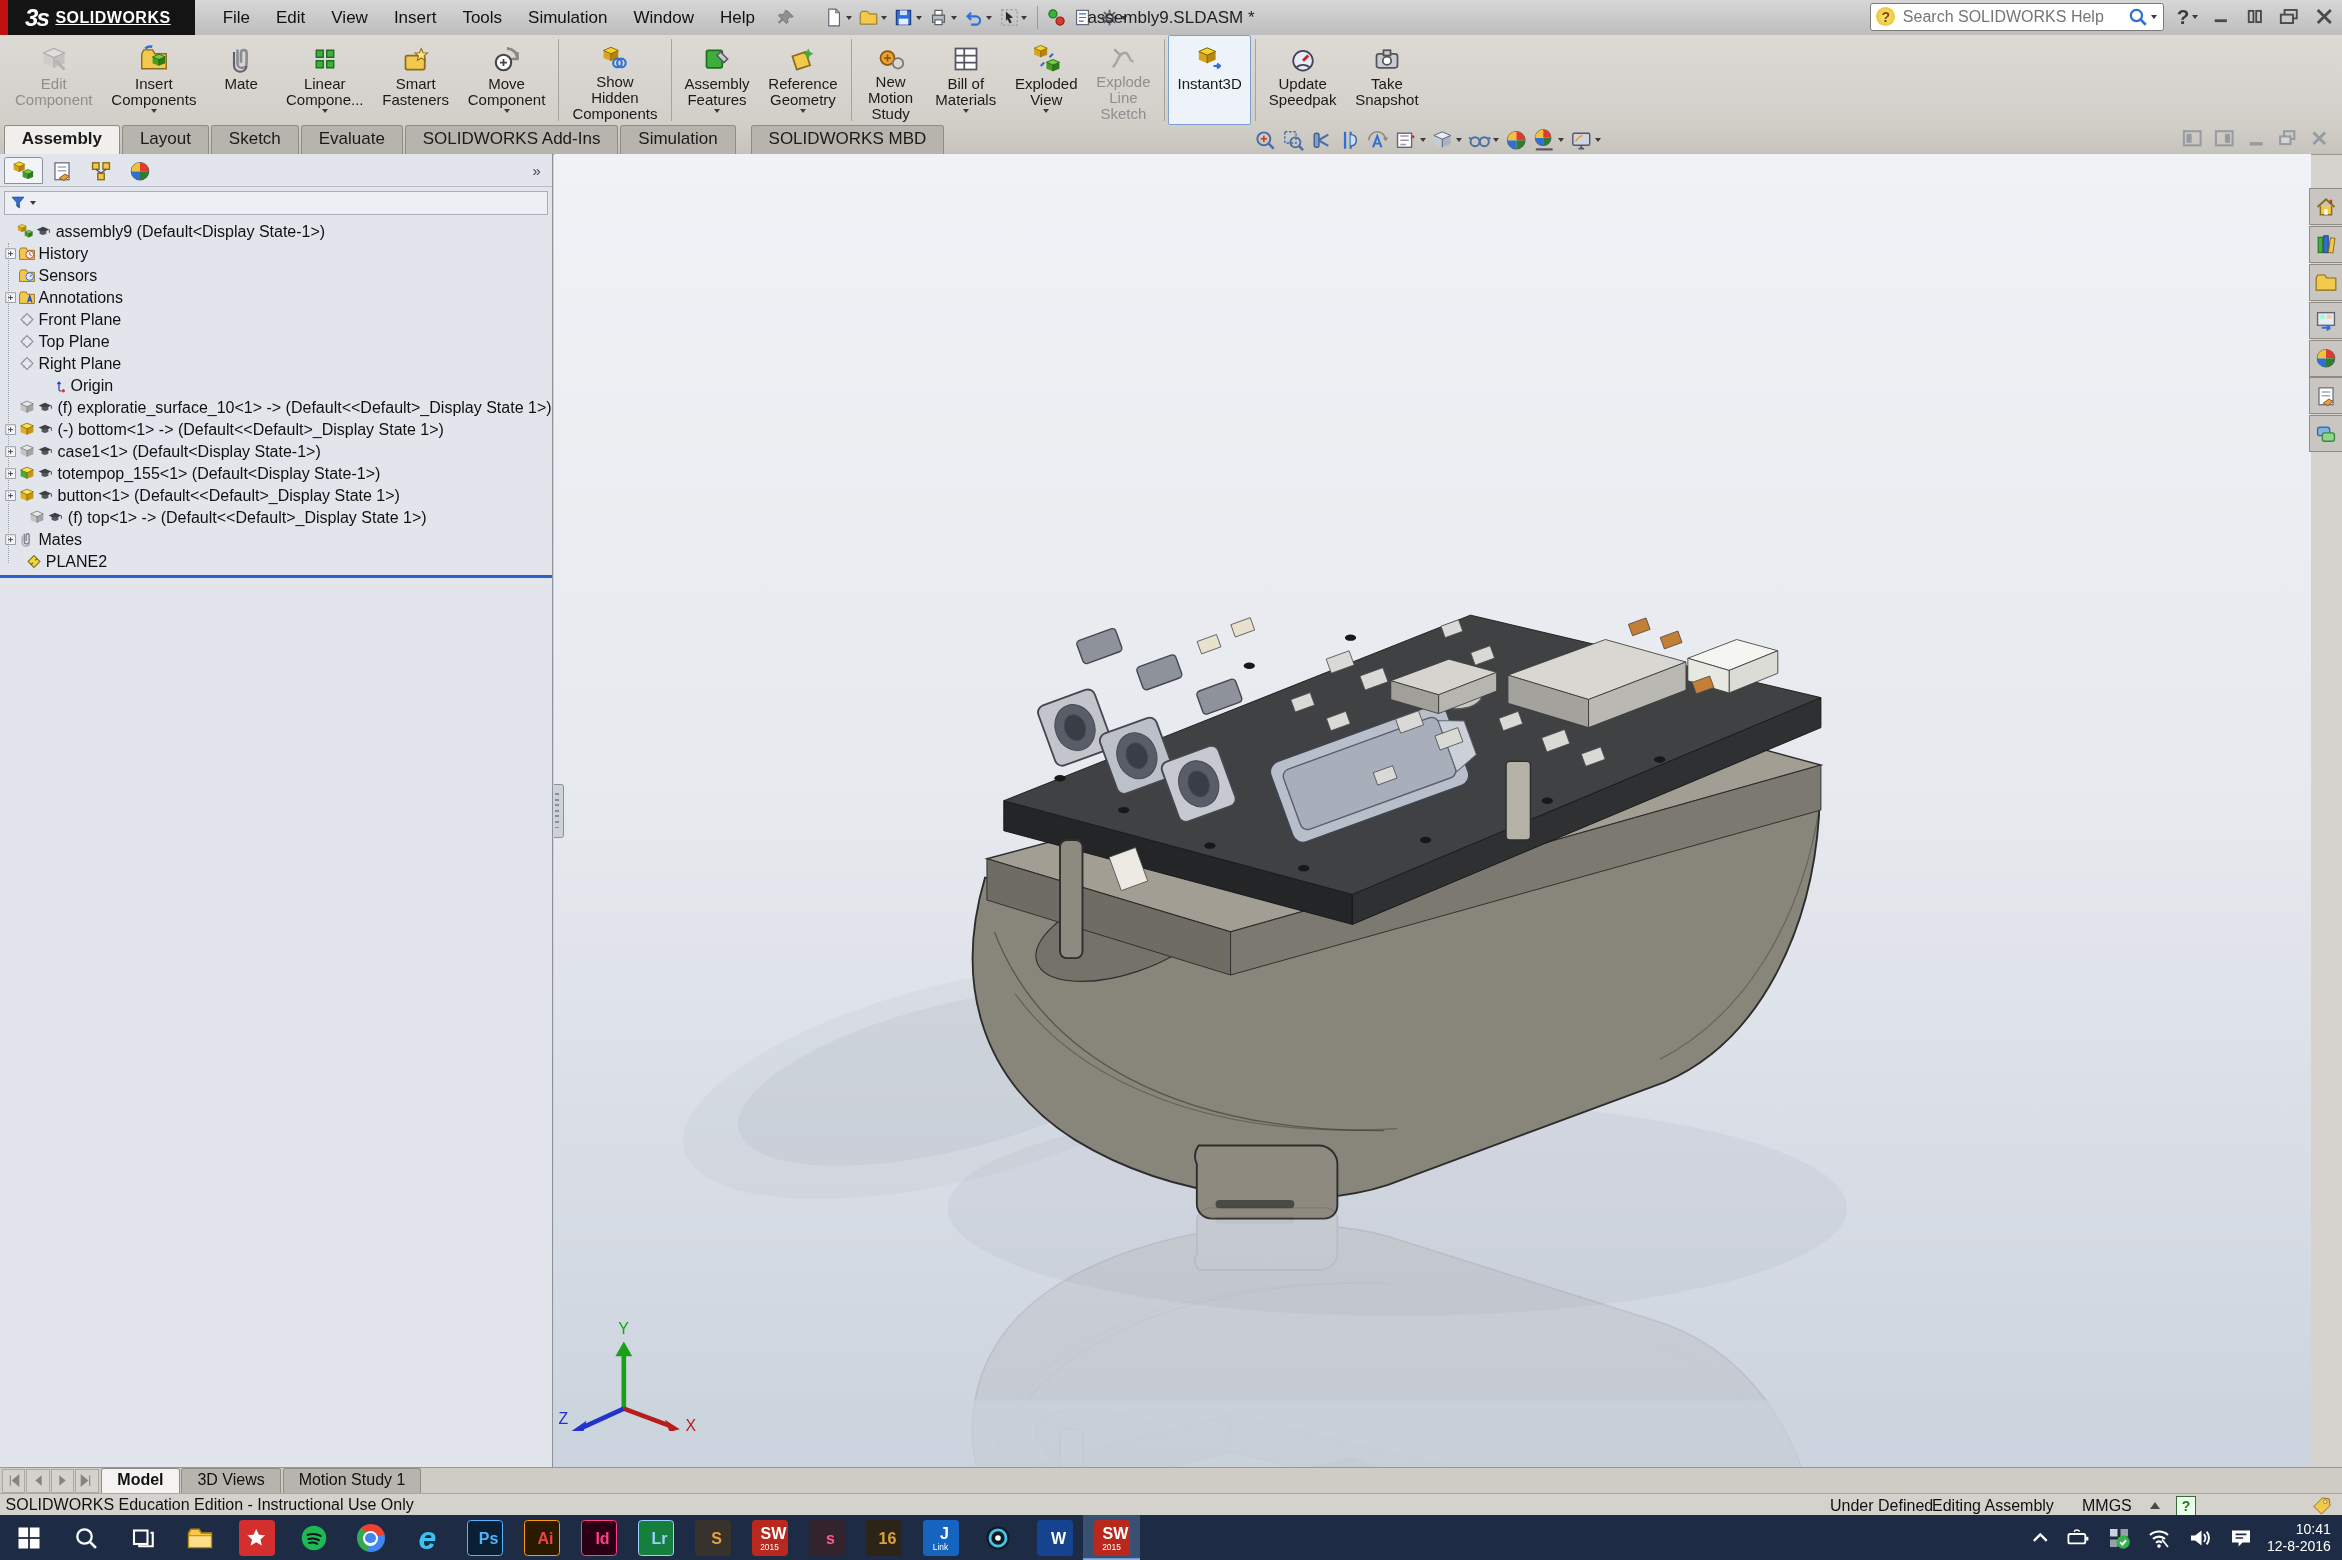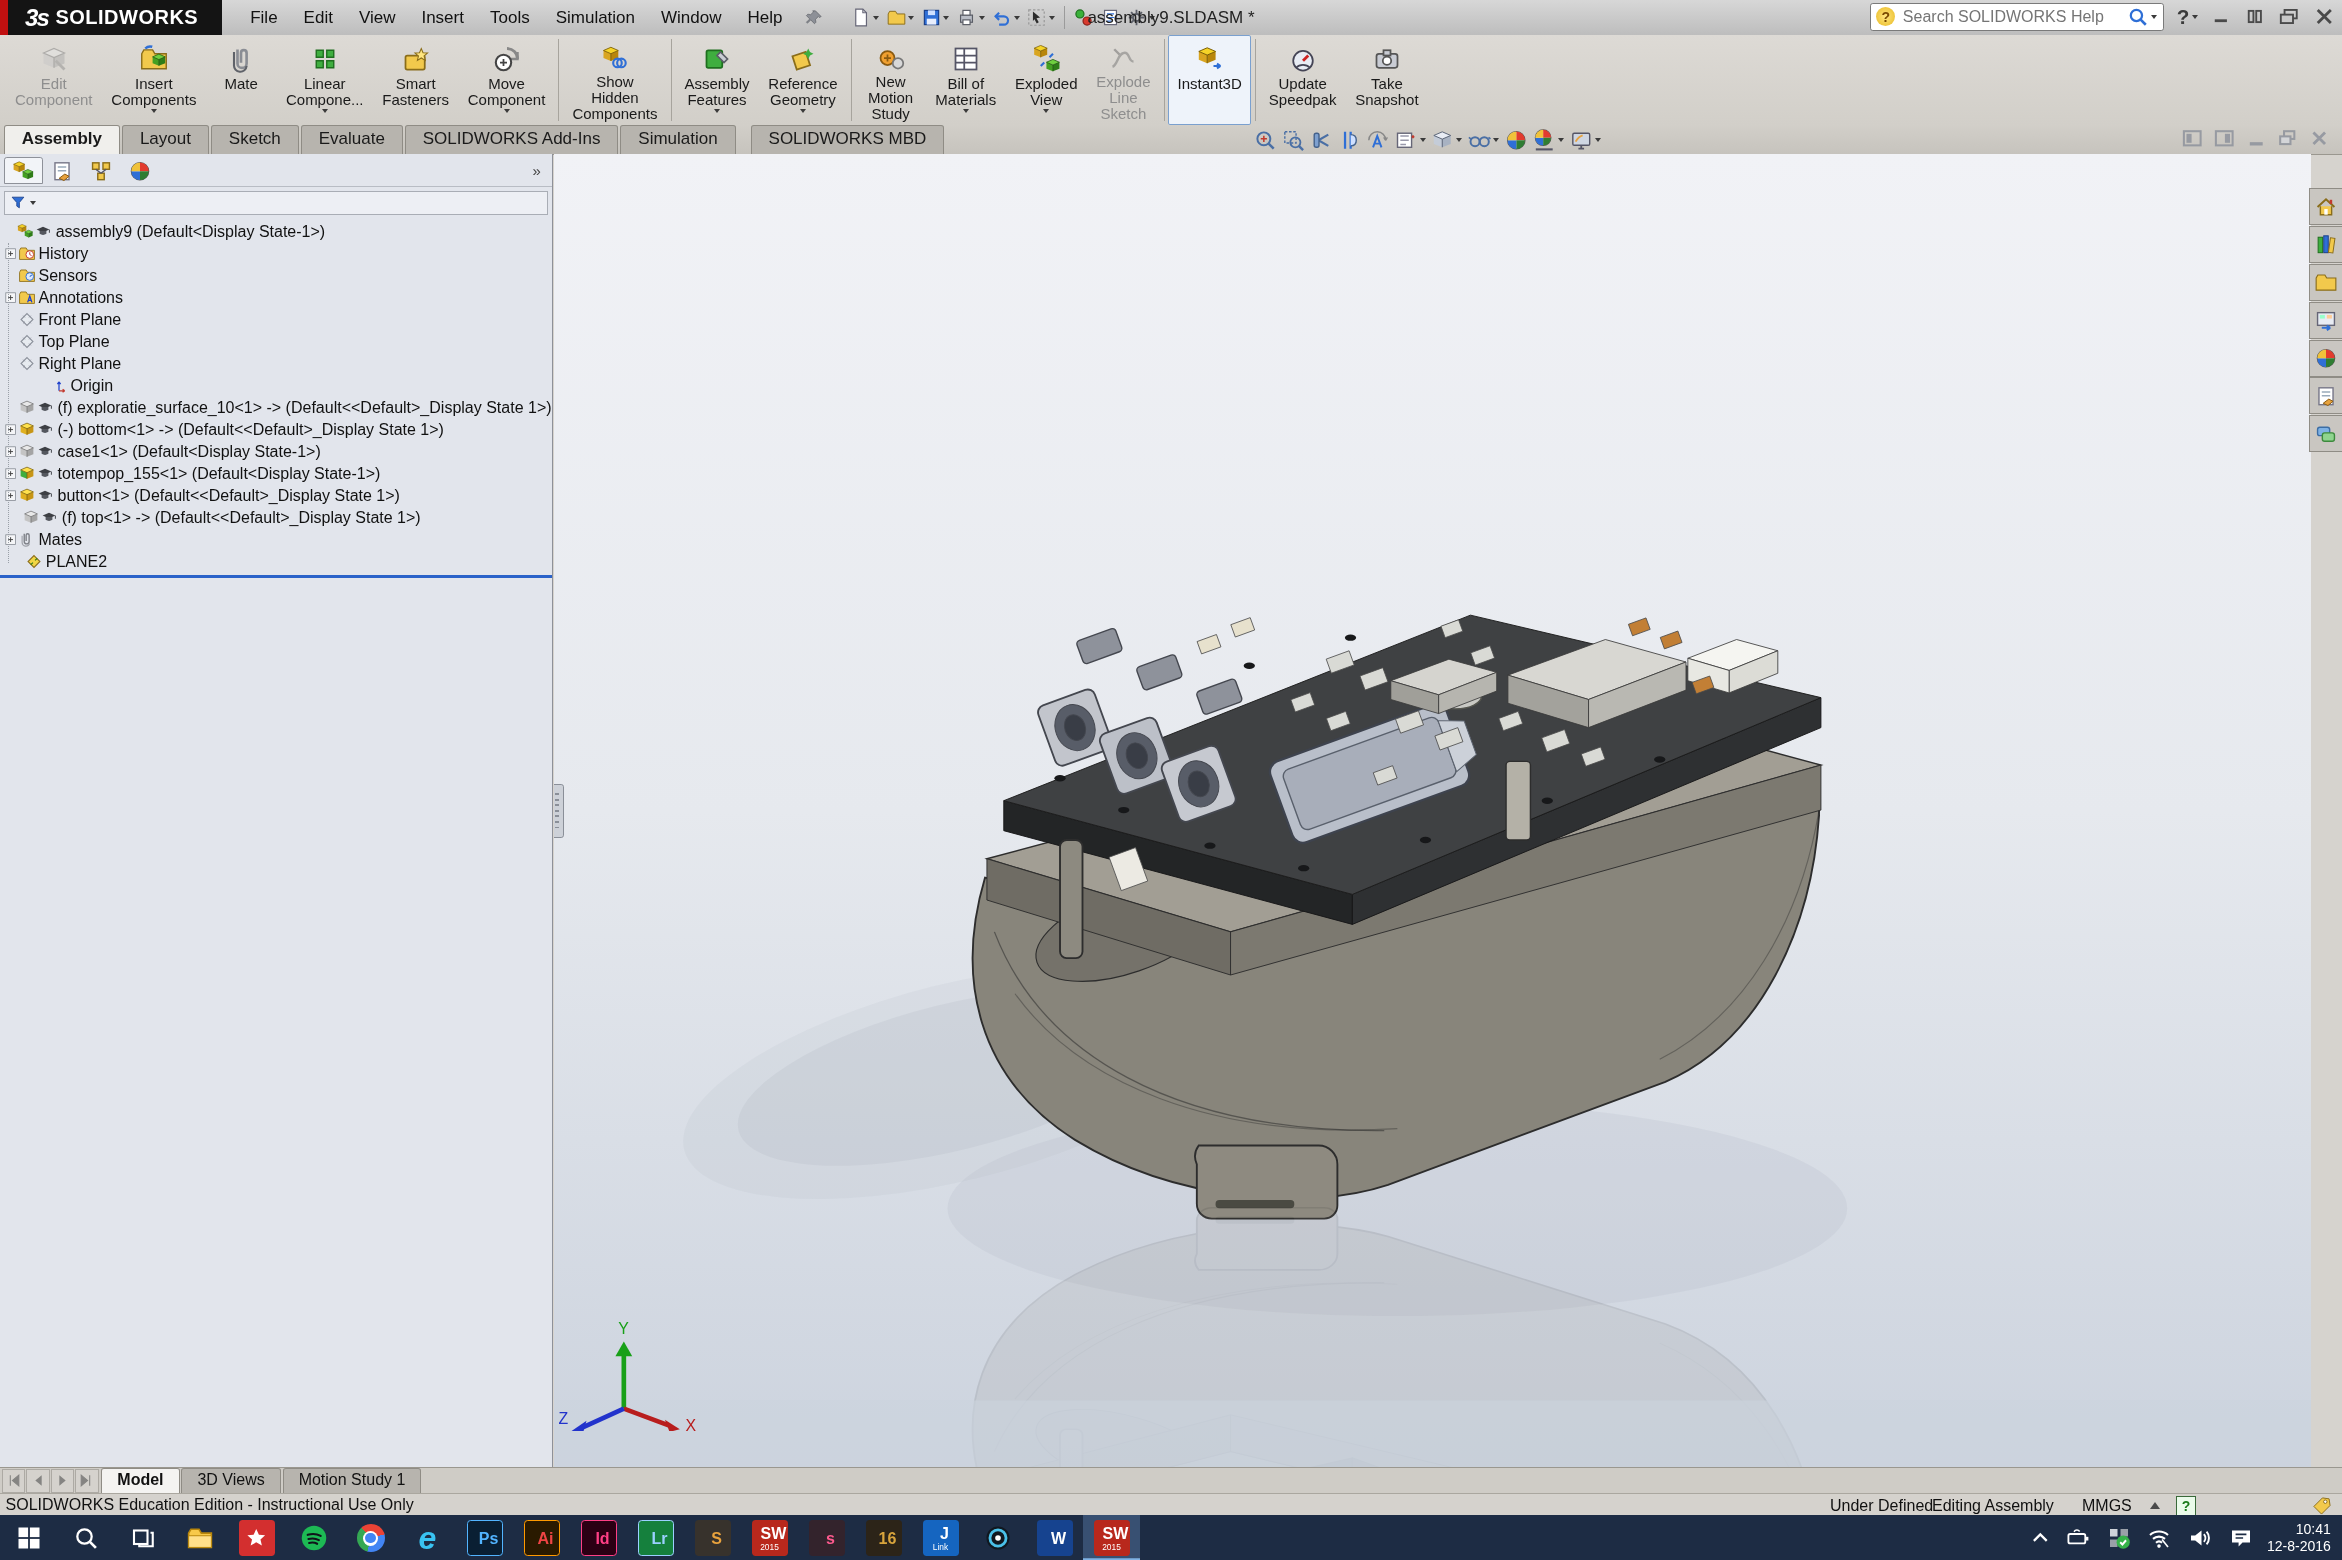--- a/index.html
+++ b/index.html
@@ -6,21 +6,21 @@
   #app{position:relative;width:2342px;height:1561px;overflow:hidden;
        font-family:"Liberation Sans",sans-serif;font-size:16px;color:#111;
        background:#d6d3ce;-webkit-font-smoothing:antialiased;}
   
   .titlebar{position:absolute;left:0;top:0;width:2342px;height:35px;
     background:linear-gradient(#d7d7d7,#bdbdbd);border-bottom:0.9px solid #979797;
     display:flex;align-items:center;}
   .logo{height:35px;display:flex;align-items:center;background:#141414;
     padding:0 24px 0 17px;border-left:8.4px solid #c01010;}
   .logo-mark{color:#fff;font-size:24px;font-style:italic;font-weight:bold;margin-right:7.5px;letter-spacing:-1.9px;}
-  .logo-text{color:#fff;font-size:20px;font-weight:bold;letter-spacing:0.5px;}
+  .logo-text{color:#fff;font-size:16px;font-weight:bold;letter-spacing:0.5px;text-decoration:underline;}
   .menus{display:flex;margin-left:15px;}
   .menu-item{padding:6.6px 13px;font-size:17px;cursor:default;}
   .pinbtn{margin:0 9.4px;width:24px;text-align:center;}
   .qat{display:flex;align-items:center;margin-left:9.4px;}
   .qat-btn{display:flex;align-items:center;padding:2.8px 3.7px;border-radius:2.8px;}
   .qat-btn svg{display:block;}
   .drop{width:0;height:0;border-left:3.7px solid transparent;border-right:3.7px solid transparent;
         border-top:4.7px solid #3a3a3a;margin-left:2.8px;}
   .qat-sep{width:0.9px;height:22.5px;background:#9b9b9b;margin:0 5.6px;}
   .doc-title{position:absolute;left:50%;transform:translateX(-50%);top:7.5px;
@@ -896,21 +896,21 @@
             </span>
             <span class="tree-cap">
               <svg width="18" height="17" viewBox="0 0 16 16">
                 <path d="M2 6.2L8 3.5l6 2.7L8 8.9z" fill="#3d3f44"></path>
                 <path d="M4.8 7.6v2.6c1.9 1.4 4.5 1.4 6.4 0V7.6" fill="#54575e"></path>
                 <path d="M14 6.2v3" stroke="#3d3f44" stroke-width=".9"></path>
               </svg>
             </span>
             <span class="tree-lbl">button&lt;1&gt; (Default&lt;&lt;Default&gt;_Display State 1&gt;)</span>
           </div>
-          <div class="tree-row" style="padding-left: 8px;">
+          <div class="tree-row" style="padding-left: 14px;">
             <span class="tree-exp"></span>
             <span class="tree-ic">
               <svg width="18" height="17" viewBox="0 0 16 16">
                 <path d="M2 4.6L8 2l6 2.6-6 2.6z" fill="#e8e8e8"></path>
                 <path d="M2 4.6l6 2.6V13L2 10.6z" fill="#c4c4c4"></path>
                 <path d="M14 4.6L8 7.2V13l6-2.4z" fill="#a4a4a4"></path>
                 <path d="M2 4.6L8 2l6 2.6-6 2.6zM8 7.2V13" fill="none" stroke="#6e6e6e" stroke-width=".7"></path>
               </svg>
             </span>
             <span class="tree-cap">

